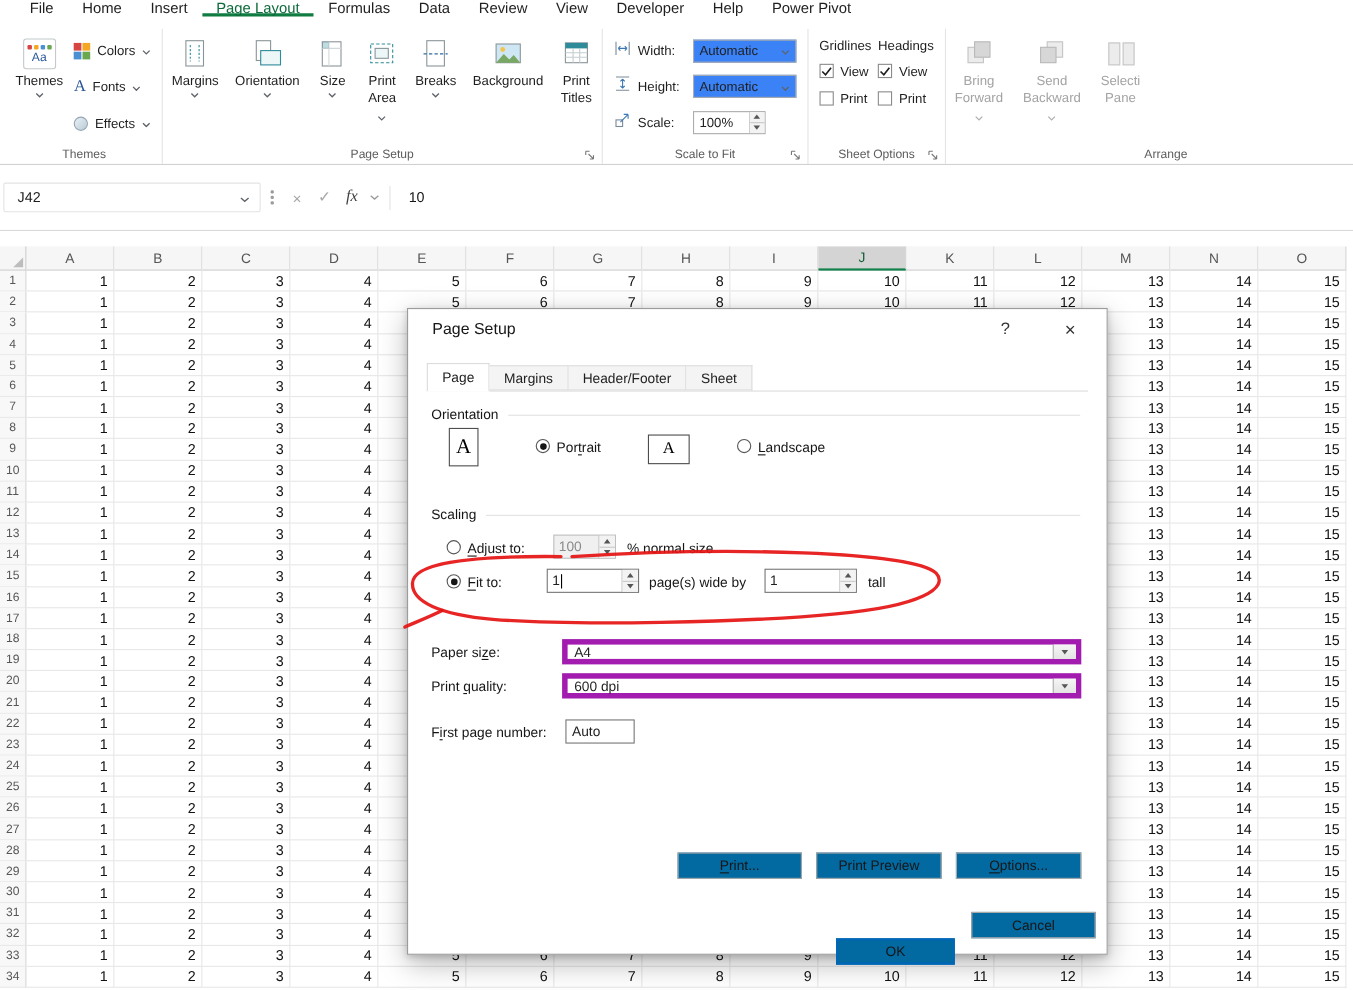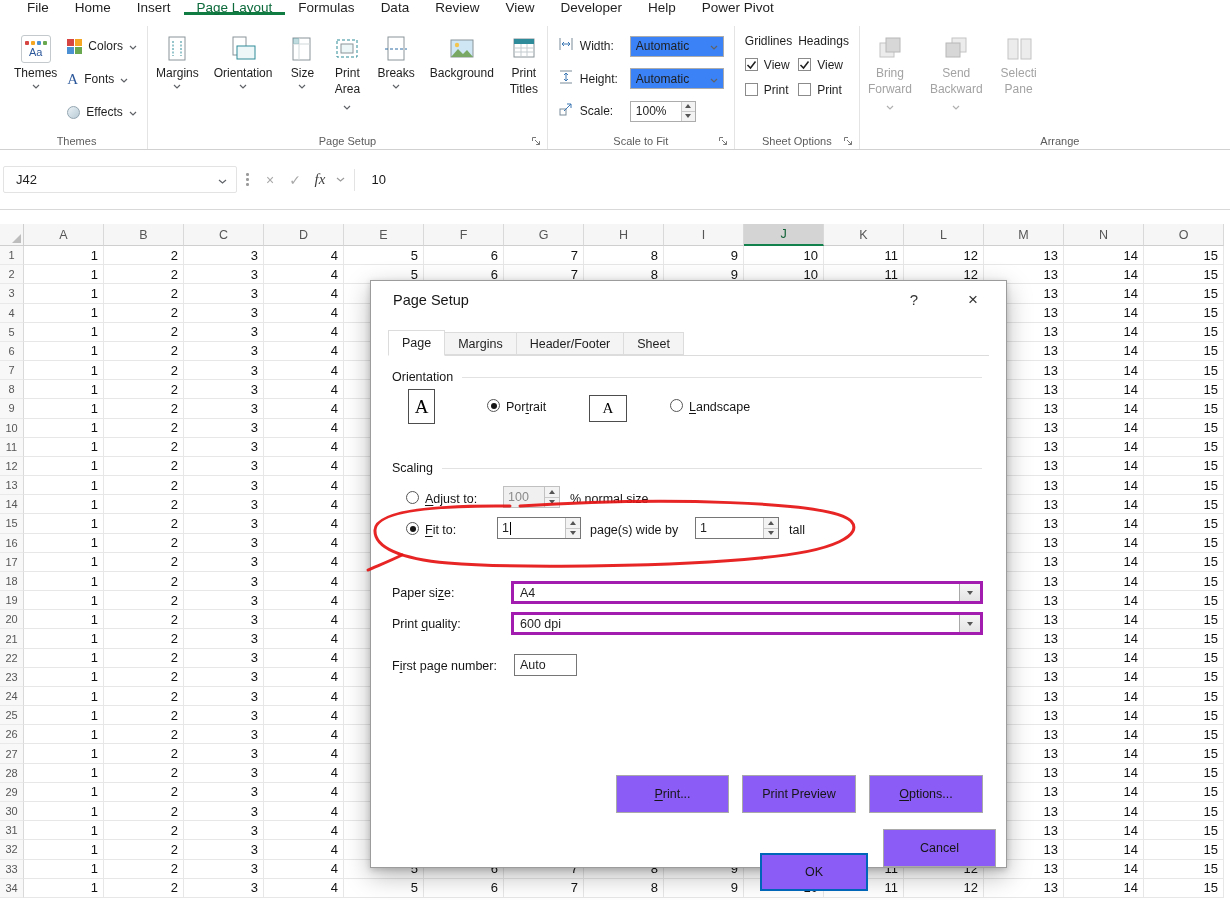--- a/index.html
+++ b/index.html
@@ -120,27 +120,27 @@
   .dspin.disabled .dval { color:#8a8a8a; }
   .sp-adjust { left:132px; top:205px; width:57px; }
   .sp-fit1 { left:126px; top:236px; width:84px; }
   .sp-fit2 { left:324px; top:236px; width:84px; }
   .l-adjsuffix { left:199px; top:211px; } .l-fitmid { left:219px; top:242px; }
   .l-fittall { left:418px; top:242px; }
   .caret { width:1px; height:13px; background:#000; margin-left:1px; animation:blink 1.1s steps(1) infinite; }
   @keyframes blink { 50% { opacity:0; } }
 
   .l-paper { left:21px; top:305px; } .l-quality { left:21px; top:336px; } .l-firstpage { left:21px; top:378px; }
-  .dcombo { position:absolute; left:140px; width:472px; height:23px; border:3px solid #a21caf; background:#fff; display:flex; align-items:center; }
+  .dcombo { position:absolute; left:140px; width:472px; height:23px; border:5px solid #a21caf; background:#fff; display:flex; }
   .cb-paper { top:300px; } .cb-quality { top:331px; }
   .dcombo .cval { flex:1; font-size:12.5px; padding-left:6px; }
   .dcombo .cbtn { width:21px; height:100%; border-left:1px solid #a8a8a8; background:linear-gradient(#f5f5f5,#e4e4e4); display:flex; align-items:center; justify-content:center; }
   .dinput { position:absolute; left:143px; top:373px; width:63px; height:22px; border:1px solid #767676; background:#fff; font-size:12.5px; display:flex; align-items:center; padding-left:5px; }
 
-  .dbtn { position:absolute; height:38px; background:#8b5cf6; border:1px solid #a9a9a9; font-size:12.5px; color:#161616; display:flex; align-items:center; justify-content:center; }
+  .dbtn { position:absolute; height:24px; background:#0369a1; border:1px solid #a9a9a9; font-size:12.5px; color:#161616; display:flex; align-items:center; justify-content:center; }
   .dbtn.default { border:2px solid #0066b8; }
   .b-print { left:245px; top:494px; width:113px; }
   .b-preview { left:371px; top:494px; width:114px; }
   .b-options { left:498px; top:494px; width:114px; }
   .b-ok { left:389px; top:572px; width:108px; }
   .b-cancel { left:512px; top:548px; width:113px; }
 
   .anno { position:absolute; left:0; top:0; width:1230px; height:900px; z-index:60; pointer-events:none; }
 </style>
 </head>

